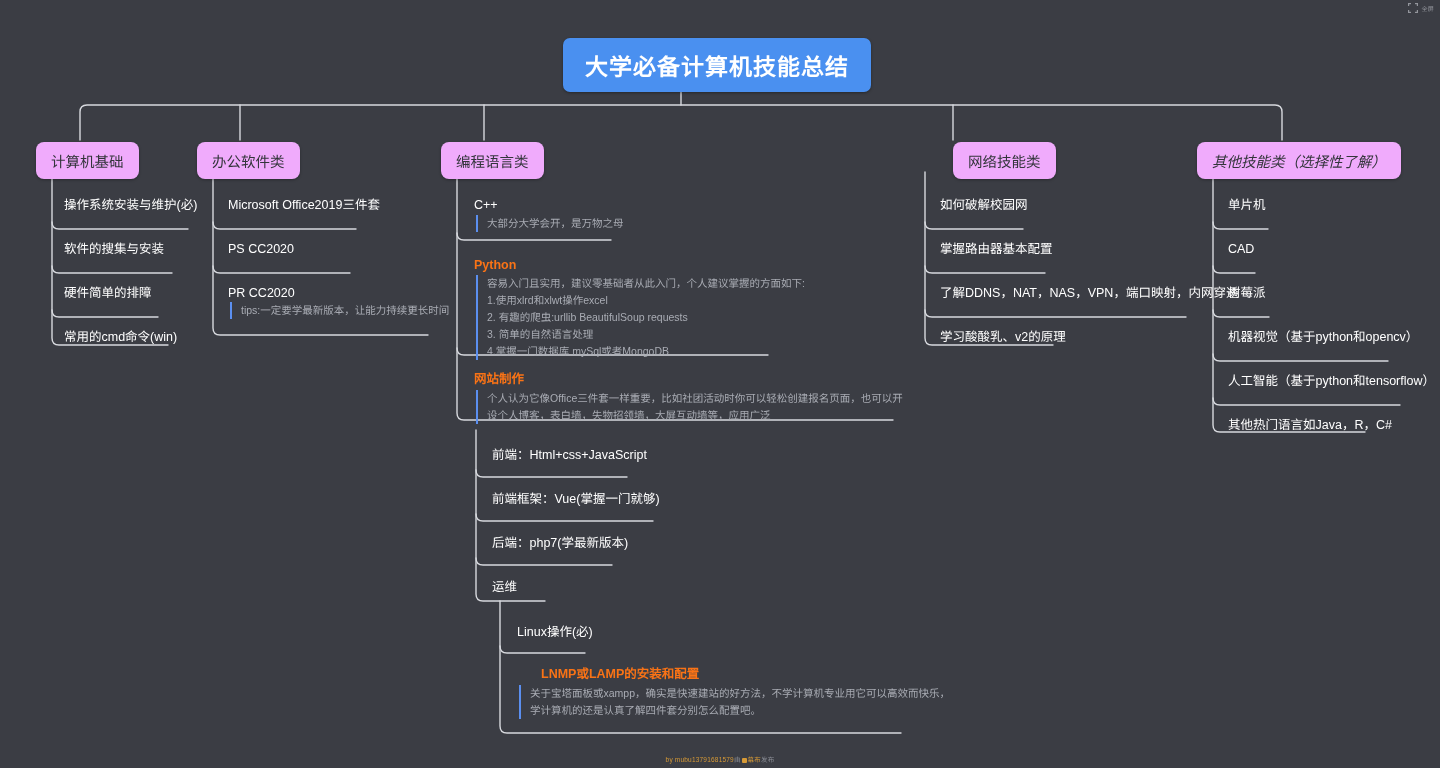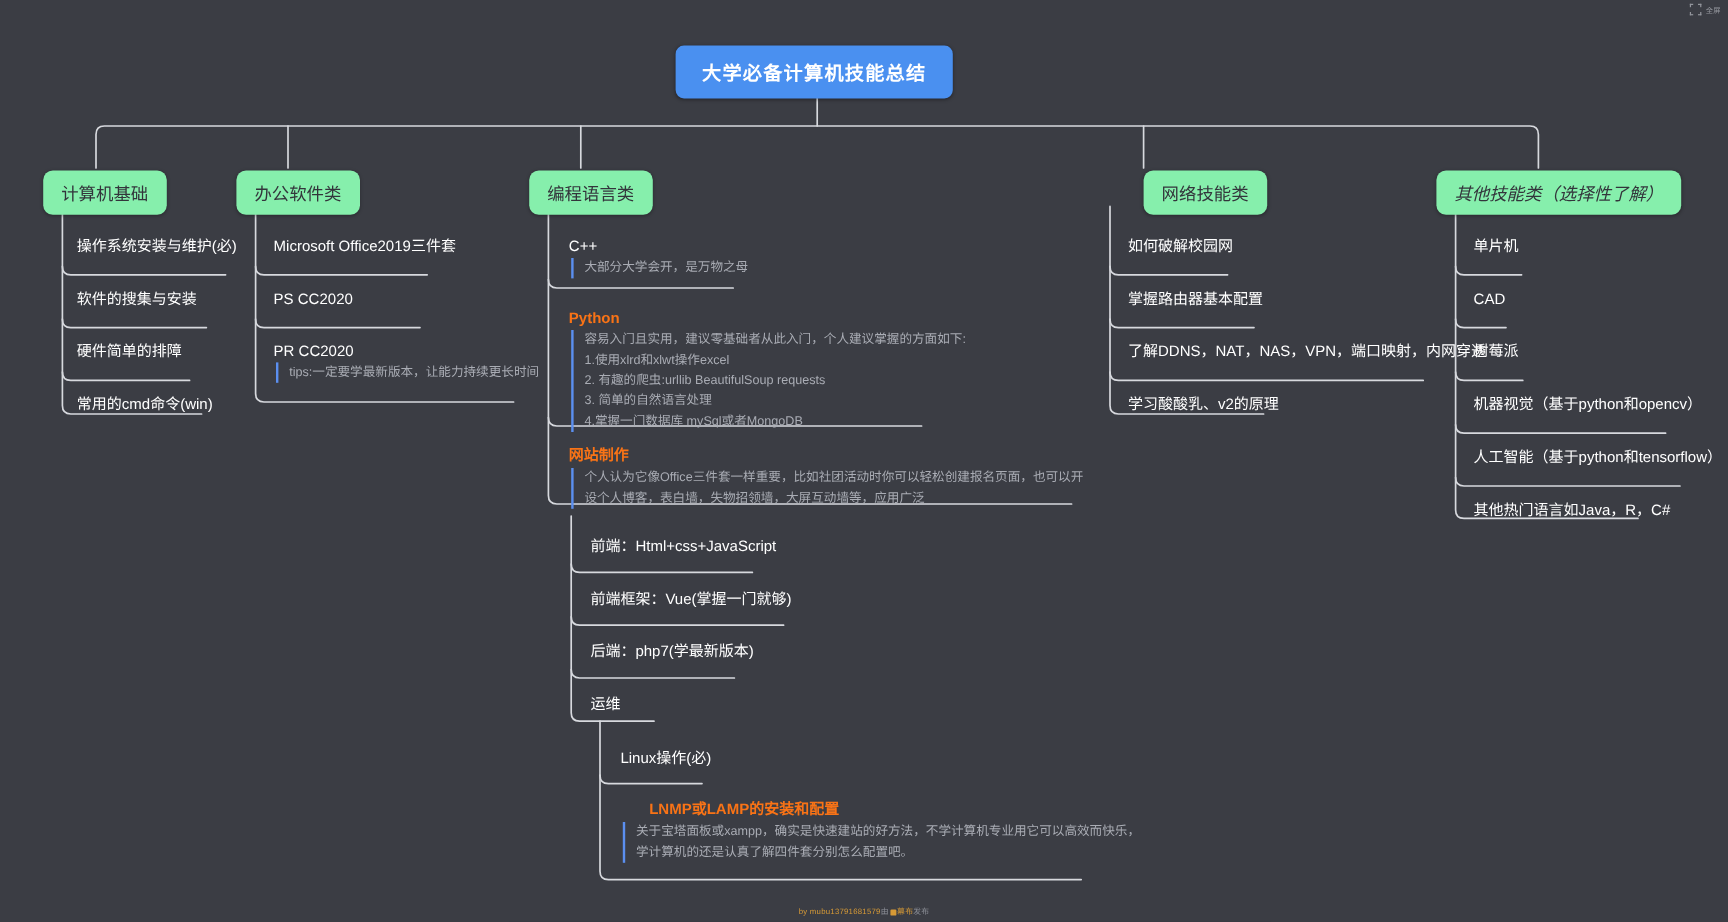--- a/index.html
+++ b/index.html
@@ -39,30 +39,30 @@
 
   
   .node {
     position: absolute;
     white-space: nowrap;
   }
 
   .root-node {
     background: #4a90f0;
     color: #ffffff;
-    font-size: 16px;
+    font-size: 23px;
     font-weight: 700;
     letter-spacing: 1px;
     padding: 10px 22px;
     border-radius: 7px;
     box-shadow: 0 1px 3px rgba(0,0,0,.35);
   }
 
   .branch-node {
-    background: #86efac;
+    background: #f0abfc;
     color: #33353b;
     font-size: 14.5px;
     font-weight: 500;
     padding: 8px 15px;
     border-radius: 8px;
     box-shadow: 0 1px 3px rgba(0,0,0,.30);
   }
 
   .leaf {
     color: #ffffff;

